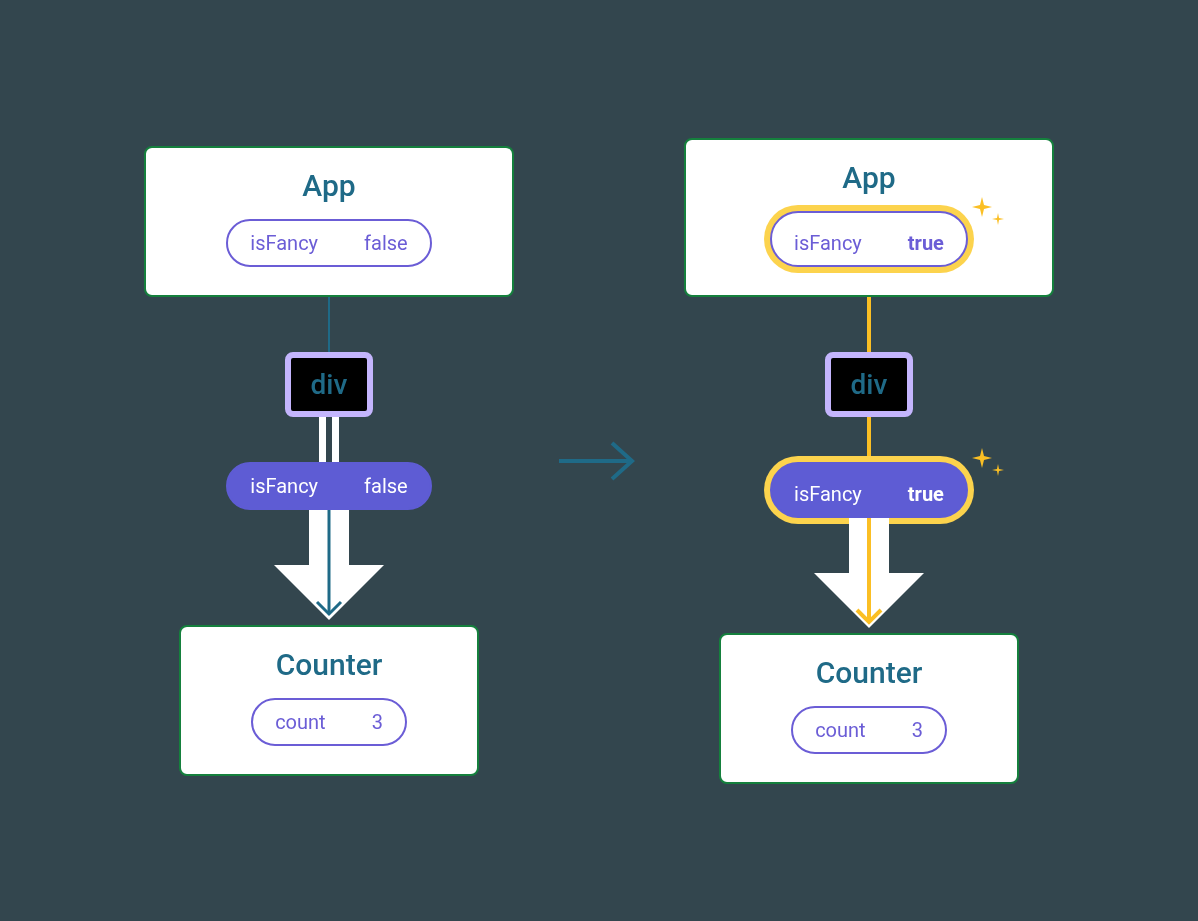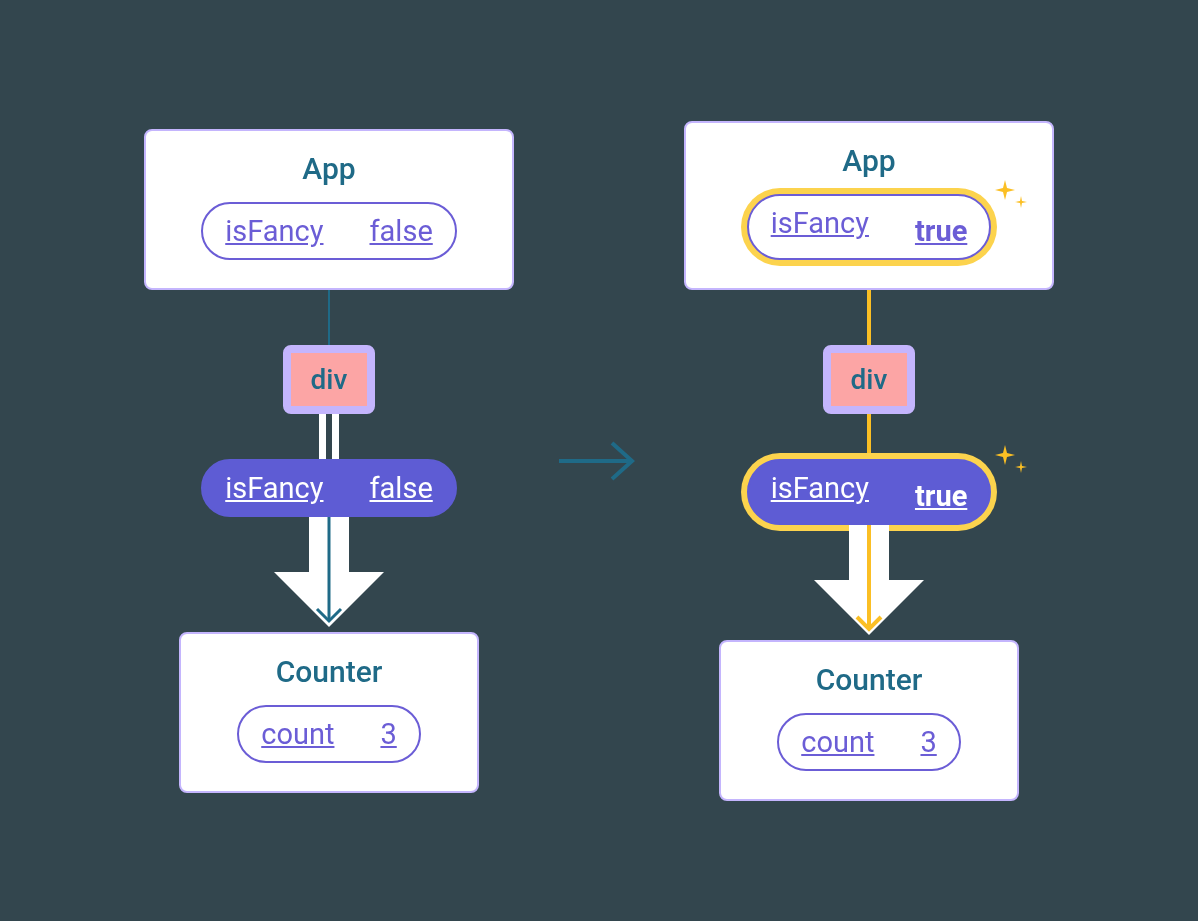--- a/index.html
+++ b/index.html
@@ -19,41 +19,40 @@
     gap: 40px;
   }
   .tree {
     display: flex;
     flex-direction: column;
     align-items: center;
     position: relative;
   }
   .card {
     background: #fff;
-    border: 2px solid #c4b5fd;
+    border: 2px solid #15803d;
     border-radius: 8px;
     padding: 20px 30px 28px;
     display: flex;
     flex-direction: column;
     align-items: center;
   }
   .card-title {
     color: #1f6a87;
     font-size: 30px;
     font-weight: 500;
     margin-bottom: 16px;
   }
   .pill {
     display: flex;
-    align-items: flex-start;
+    align-items: flex-end;
     border-radius: 999px;
     overflow: hidden;
-    font-size: 29px;
-    position: relative;
-    text-decoration: underline;
+    font-size: 20px;
+    position: relative;
   }
   .pill-outline {
     border: 2px solid #6b5dd6;
     color: #6b5dd6;
     background: #fff;
   }
   .pill-solid {
     background: #5e5cd4;
     color: #fff;
     border: 2px solid #5e5cd4;
@@ -71,22 +70,22 @@
     width: 2px;
     background: #6b5dd6;
   }
   .pill-sep-solid {
     width: 2px;
     background: #ffffff;
     opacity: 0.7;
   }
   .bold { font-weight: 700; margin-top: 8px; }
   .div-box {
-    background: #fca5a5;
-    border: 8px solid #c4b5fd;
+    background: #000000;
+    border: 6px solid #c4b5fd;
     border-radius: 8px;
     padding: 10px 20px;
     color: #1f6a87;
     font-size: 28px;
     font-weight: 500;
   }
   .connector {
     width: 2px;
     background: #1f6a87;
   }

